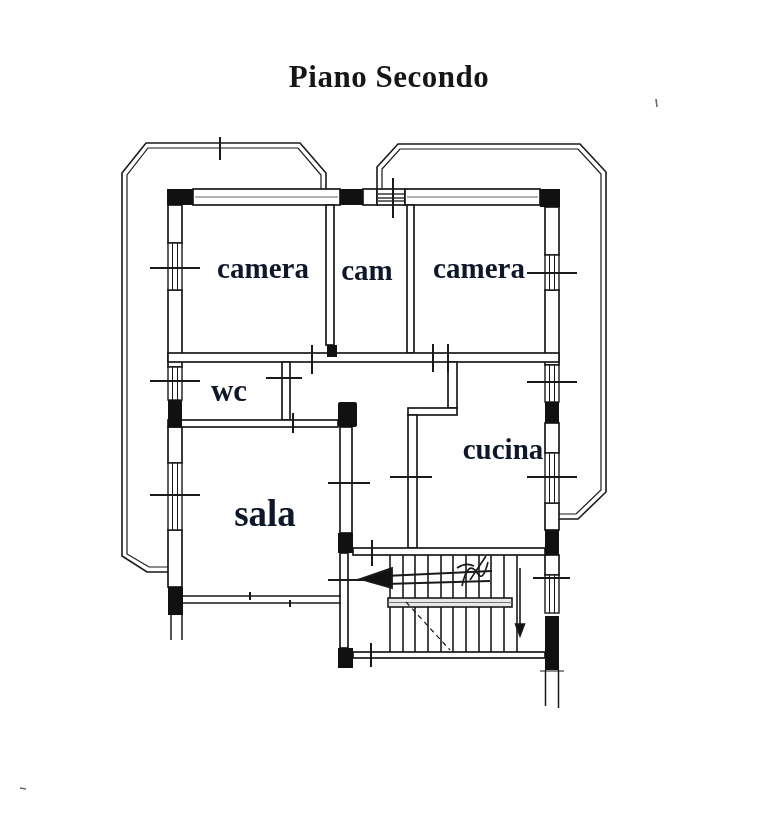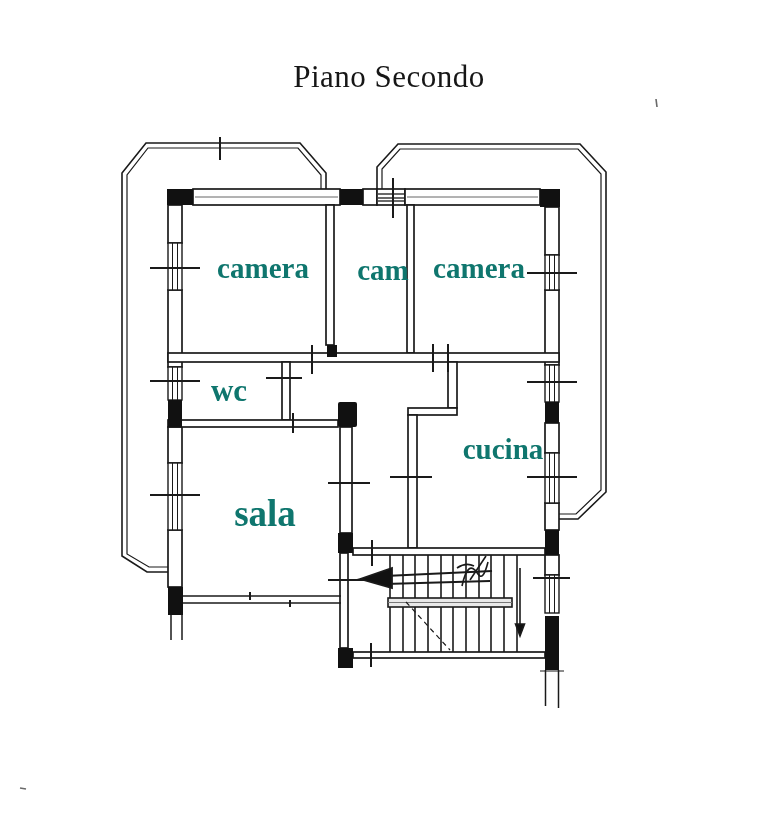--- a/index.html
+++ b/index.html
@@ -9,33 +9,33 @@
     background:#ffffff;
     font-family:"Liberation Serif", serif;
     color:#1a1a1a;
     overflow:hidden;
   }
   .plan-svg{position:absolute;left:0;top:0;}
   .page-title{
     position:absolute;
     left:229px;top:59px;width:320px;
     text-align:center;
-    font-size:31px;font-weight:normal;
+    font-size:31px;font-weight:bold;
     letter-spacing:0.5px;
     color:#161616;
   }
   .room-label{
     position:absolute;
     text-align:center;
     font-weight:bold;
-    color:#0f766e;
+    color:#0f172a;
     white-space:nowrap;
   }
   .lbl-camera-1{left:193px;top:252px;width:140px;font-size:29px;}
-  .lbl-cam{left:328px;top:254px;width:78px;font-size:29px;padding-left:16px;}
+  .lbl-cam{left:328px;top:254px;width:78px;font-size:29px;}
   .lbl-camera-2{left:418px;top:252px;width:122px;font-size:29px;}
   .lbl-wc{left:194px;top:373px;width:70px;font-size:31px;}
   .lbl-cucina{left:444px;top:433px;width:118px;font-size:29px;}
   .lbl-sala{left:206px;top:492px;width:118px;font-size:37px;}
 </style>
 </head>
 <body>
 
 <div class="page">
 

